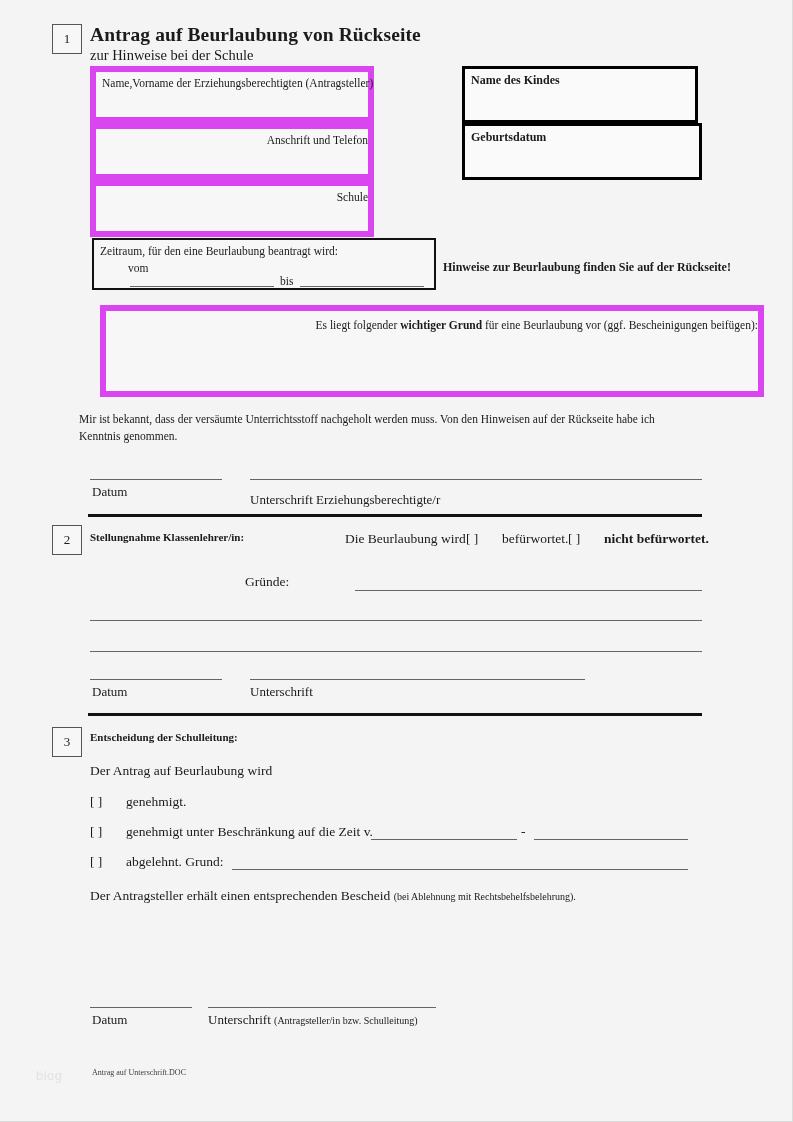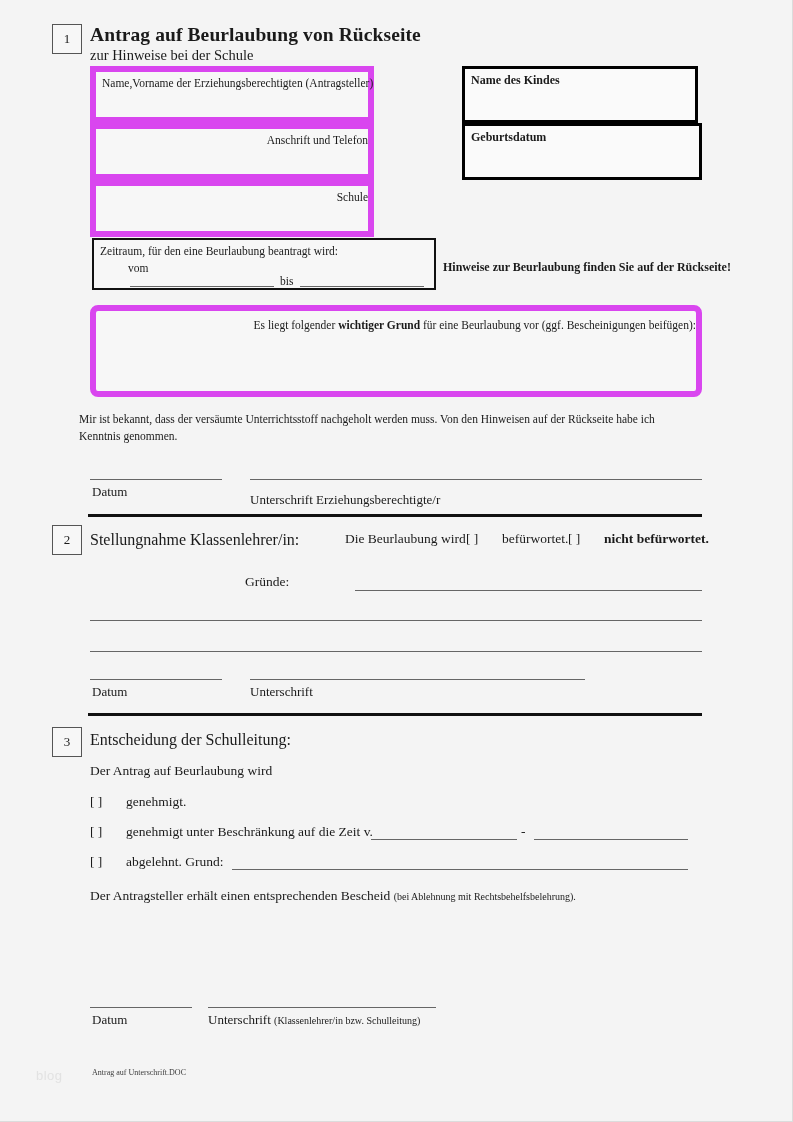--- a/index.html
+++ b/index.html
@@ -101,22 +101,22 @@
   .notice {
     font-size: 12px;
     font-weight: bold;
     white-space: nowrap;
   }
   .sig-label {
     font-size: 13px;
     white-space: nowrap;
   }
   .sec-head {
-    font-size: 16px;
-    font-weight: normal;
+    font-size: 11px;
+    font-weight: bold;
     white-space: nowrap;
   }
   .sec-text {
     font-size: 13.5px;
     white-space: nowrap;
   }
   .opt-text {
     font-size: 13.5px;
     white-space: nowrap;
   }
@@ -174,21 +174,21 @@
   <div class="abs fieldbox-dark" style="left:92px; top:238px; width:344px; height:52px;">
     <div class="box-label">Zeitraum, für den eine Beurlaubung beantragt wird:</div>
     <div class="abs vom-label" style="left:10px; top:22px;margin-left:24px;">vom</div>
     <div class="abs rule-line" style="left:36px; top:46px; width:144px;"></div>
     <div class="abs bis-label" style="left:186px; top:35px;">bis</div>
     <div class="abs rule-line" style="left:206px; top:46px; width:124px;"></div>
   </div>
 
   <div class="abs notice" style="left:443px; top:260px;">Hinweise zur Beurlaubung finden Sie auf der Rückseite!</div>
 
-  <div class="abs fieldbox" style="left:90px; top:305px; width:612px; height:92px;border-radius:8px;">
+  <div class="abs fieldbox" style="left:100px; top:305px; width:664px; height:92px;">
     <div class="grund-label">
       <span>Es liegt folgender </span><span class="bold">wichtiger Grund</span><span> für eine Beurlaubung vor (ggf. Bescheinigungen beifügen):</span>
     </div>
   </div>
 
   <div class="abs body-text" style="left:79px; top:411px; width:598px;">Mir ist bekannt, dass der versäumte Unterrichtsstoff nachgeholt werden muss. Von den Hinweisen auf der Rückseite habe ich Kenntnis genommen.</div>
 
   <div class="abs rule-line" style="left:90px; top:479px; width:132px;"></div>
   <div class="abs rule-line" style="left:250px; top:479px; width:452px;"></div>
   <div class="abs sig-label" style="left:92px; top:484px;">Datum</div>
@@ -239,19 +239,19 @@
   <div class="abs rule-line" style="left:232px; top:869px; width:456px;"></div>
 
   <div class="abs sec-text" style="left:90px; top:888px;">
     <span>Der Antragsteller erhält einen entsprechenden Bescheid </span><span class="small-paren">(bei Ablehnung mit Rechtsbehelfsbelehrung).</span>
   </div>
 
   <div class="abs rule-line" style="left:90px; top:1007px; width:102px;"></div>
   <div class="abs rule-line" style="left:208px; top:1007px; width:228px;"></div>
   <div class="abs sig-label" style="left:92px; top:1012px;">Datum</div>
   <div class="abs sig-label" style="left:208px; top:1012px;">
-    <span>Unterschrift </span><span class="small-paren">(Klassenlehrer/in bzw. Schulleitung)</span>
+    <span>Unterschrift </span><span class="small-paren">(Antragsteller/in bzw. Schulleitung)</span>
   </div>
 
   <div class="abs watermark" style="left:36px; top:1068px;">blog</div>
   <div class="abs footer-text" style="left:92px; top:1068px;">Antrag auf Unterschrift.DOC</div>
 
 </div>
 
 </body></html>

